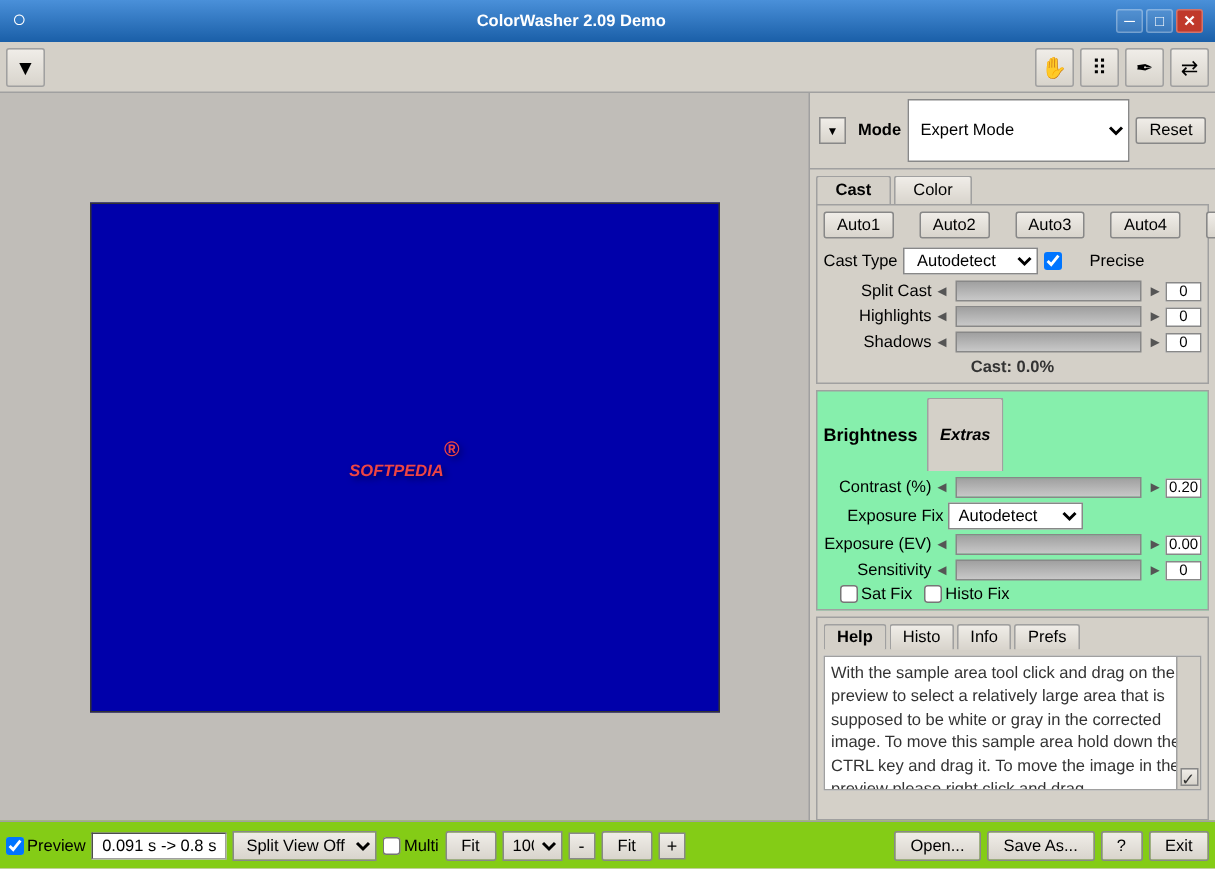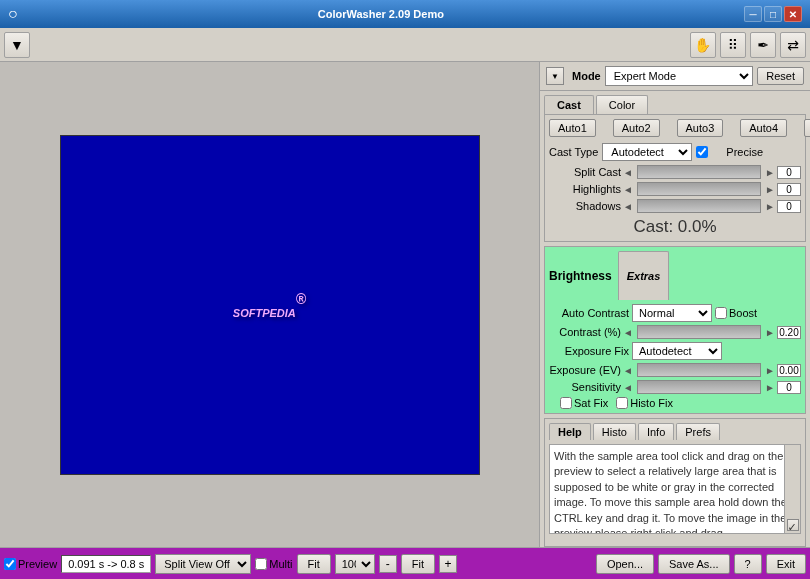--- a/index.html
+++ b/index.html
@@ -75,21 +75,21 @@
     .preview-image {
       width: 420px;
       height: 340px;
       background: #0000aa;
       display: flex;
       align-items: center;
       justify-content: center;
       border: 1px solid #333;
     }
     .preview-logo {
-      color: #f0abfc;
+      color: #ef4444;
       font-size: 36px;
       font-weight: bold;
       font-style: italic;
       text-shadow: 2px 2px 4px rgba(0,0,0,0.5);
     }
 
     
     .right-panel {
       width: 270px;
       background: #d4d0c8;
@@ -112,21 +112,21 @@
       background: linear-gradient(to bottom, #f0ede8, #d8d4cc);
       border: 1px solid #888;
       display: flex; align-items: center; justify-content: center;
       cursor: pointer; font-size: 8px;
     }
     .mode-label { font-weight: bold; margin-left: 4px; }
     .mode-select {
       flex: 1;
       border: 1px solid #888;
       background: white;
-      padding: 2px 4px;
+      padding: 13px 4px;
       font-size: 11px;
     }
     .reset-btn {
       padding: 2px 8px;
       background: linear-gradient(to bottom, #f0ede8, #d8d4cc);
       border: 1px solid #888;
       cursor: pointer;
       border-radius: 2px;
     }
     .auto-btn-row {
@@ -187,23 +187,24 @@
     .slider-value {
       width: 24px;
       text-align: center;
       border: 1px solid #888;
       background: white;
       font-size: 10px;
       padding: 0 1px;
     }
     .cast-result {
       text-align: center;
-      font-size: 17px;
+      font-size: 11px;
       margin-top: 4px;
       color: #333;
+      font-weight: bold;
     }
     .row {
       display: flex;
       align-items: center;
       margin-bottom: 3px;
       gap: 3px;
     }
     .row-label {
       width: 80px;
       text-align: right;
@@ -262,21 +263,21 @@
     }
     .help-scroll-thumb {
       width: 12px;
       height: 12px;
       background: linear-gradient(to bottom, #f0ede8, #d8d4cc);
       border: 1px solid #888;
     }
 
     
     .bottom-bar {
-      background: #a21caf;
+      background: #84cc16;
       border-top: 1px solid #a0a0a0;
       height: 32px;
       display: flex;
       align-items: center;
       padding: 0 4px;
       gap: 4px;
     }
     .bottom-check {
       display: flex;
       align-items: center;
@@ -507,30 +508,20 @@
 
           <div class="cast-result">Cast: 0.0%</div>
         </div>
 
         <div class="brightness-box">
           <div class="bright-header">
             <span class="bright-title">Brightness</span>
             <div class="cast-tab active" style="padding:18px 8px;font-size:11px;font-style:italic;">Extras</div>
           </div>
 
-          <div class="row">
-            <span class="row-label">Auto Contrast</span>
-            <select class="auto-contrast-select">
-              <option>Normal</option>
-            </select>
-            <div class="boost-check">
-              <input type="checkbox" style="">
-              <span>Boost</span>
-            </div>
-          </div>
 
           <div class="slider-row">
             <span class="slider-label">Contrast (%)</span>
             <span class="slider-arrow">◄</span>
             <div class="slider-track"></div>
             <span class="slider-arrow">►</span>
             <span class="slider-value">0.20</span>
           </div>
 
           <div class="row">

